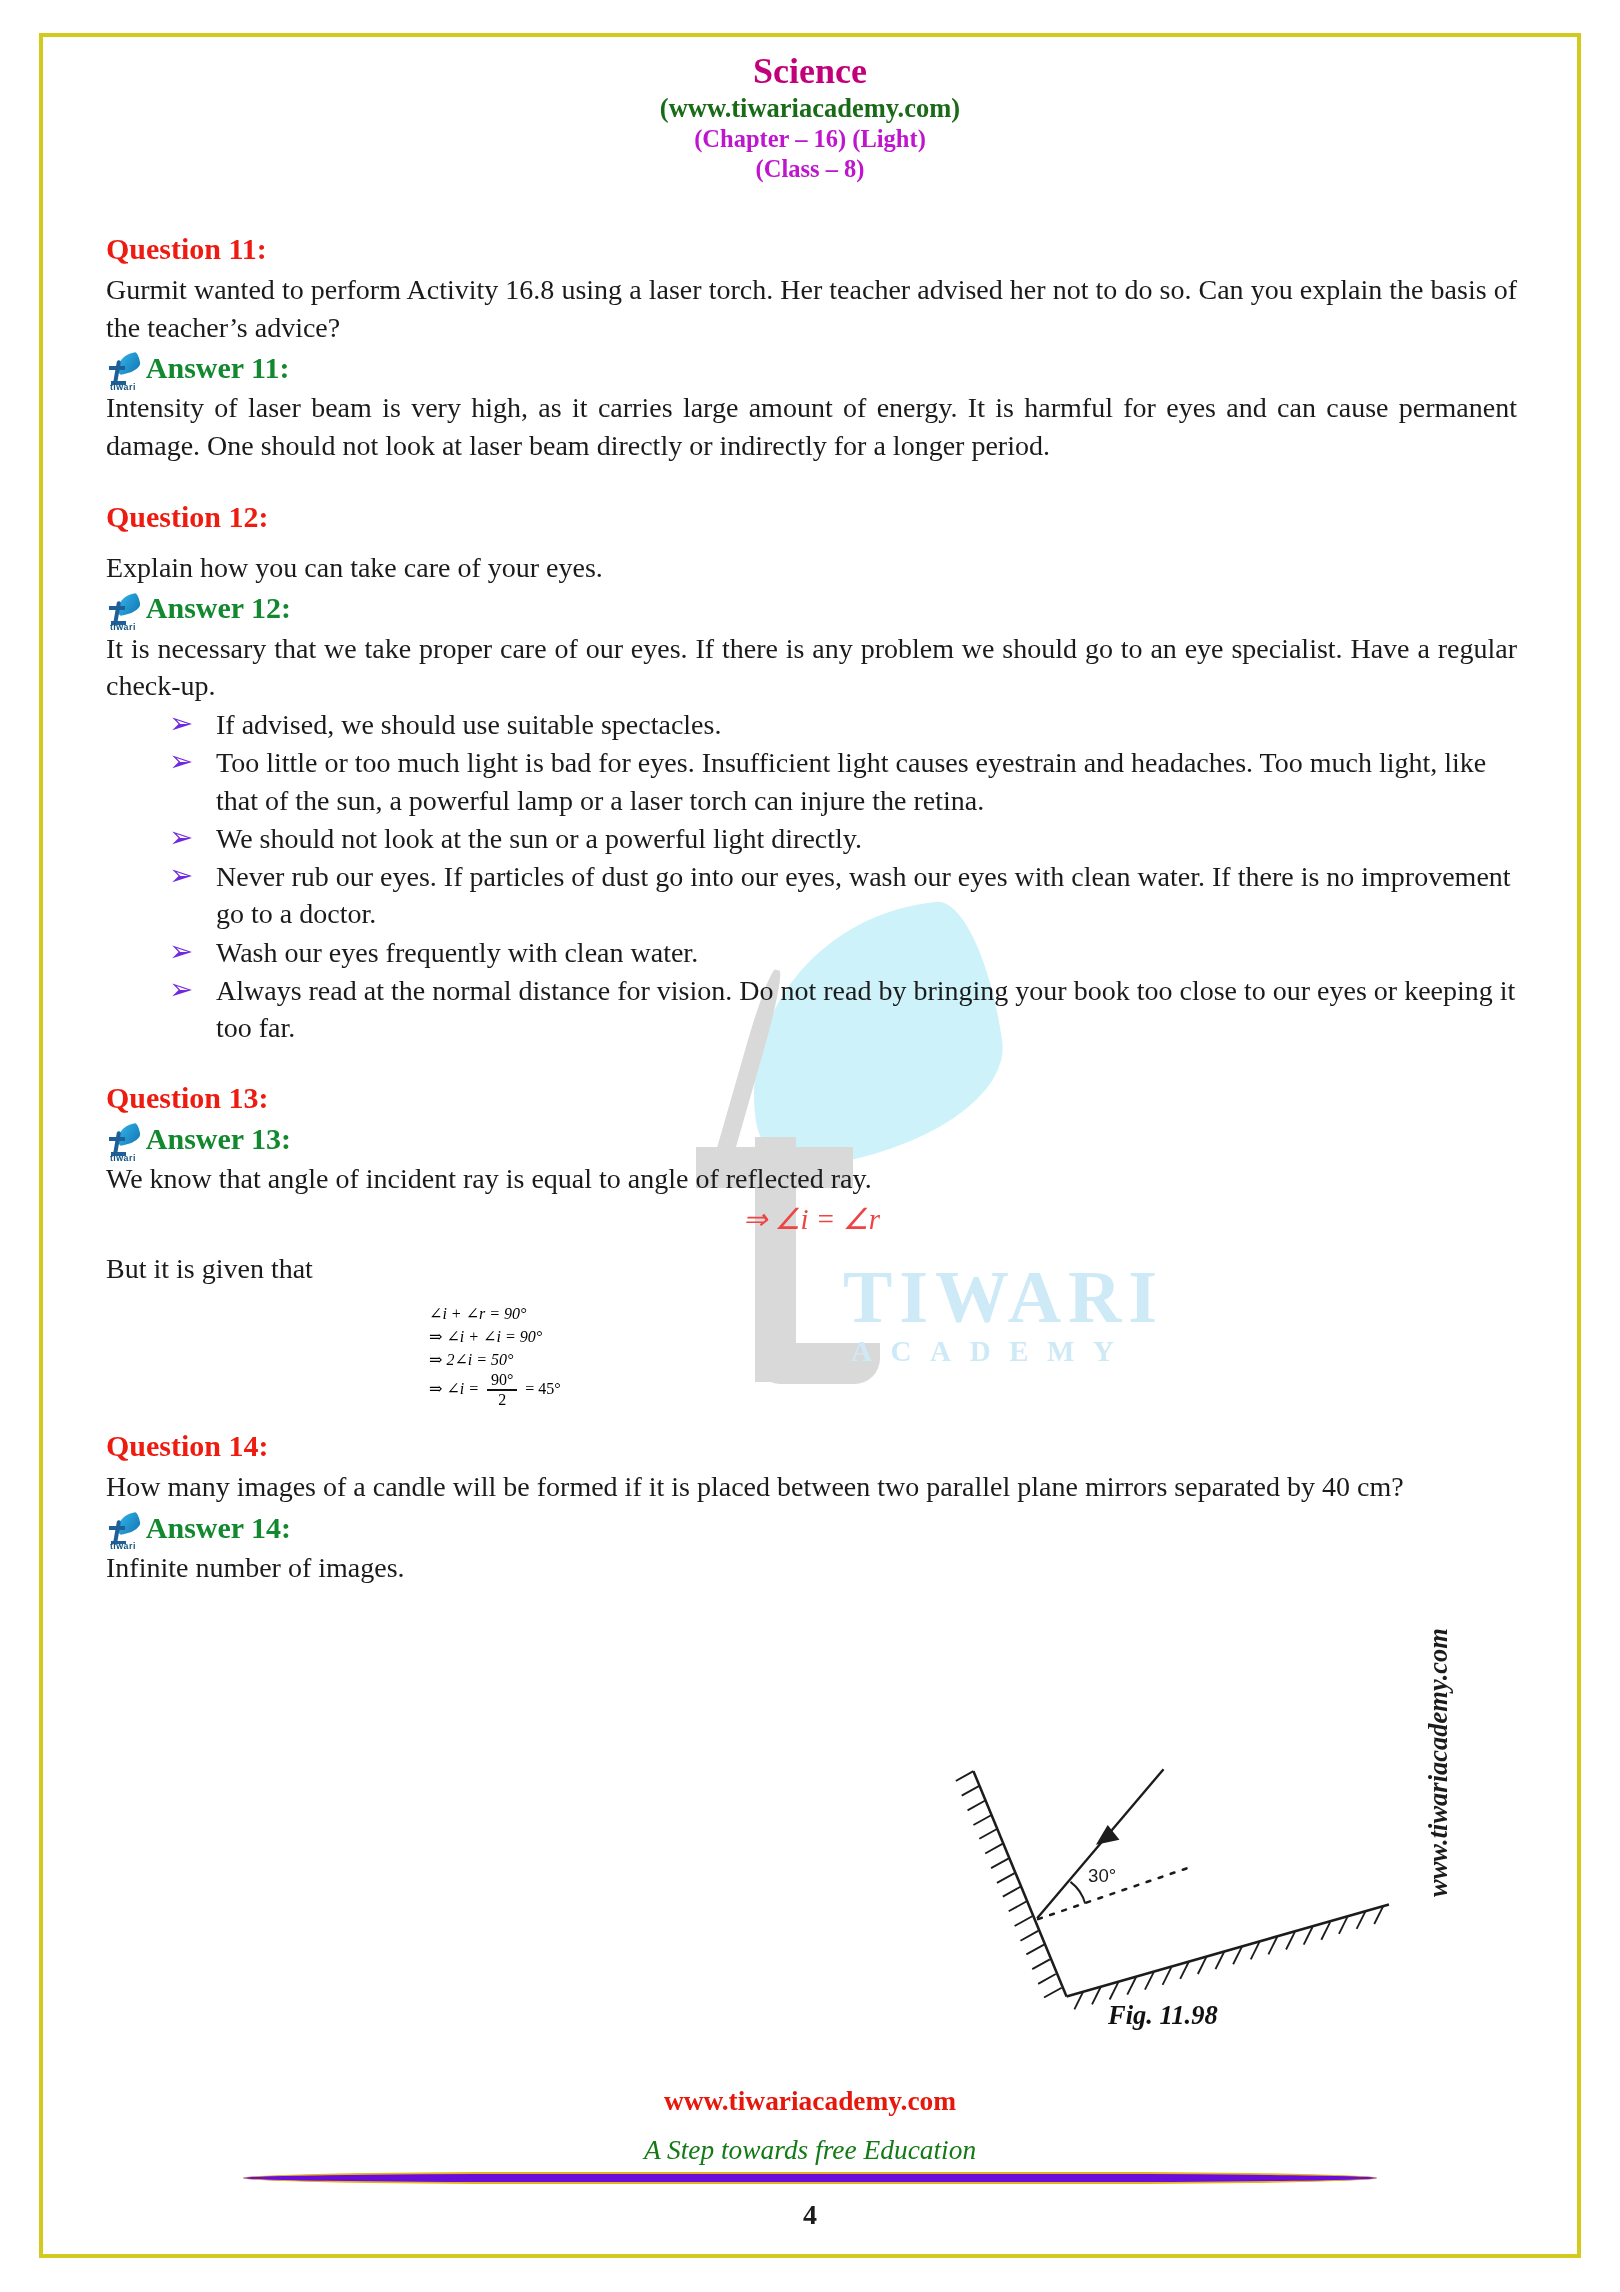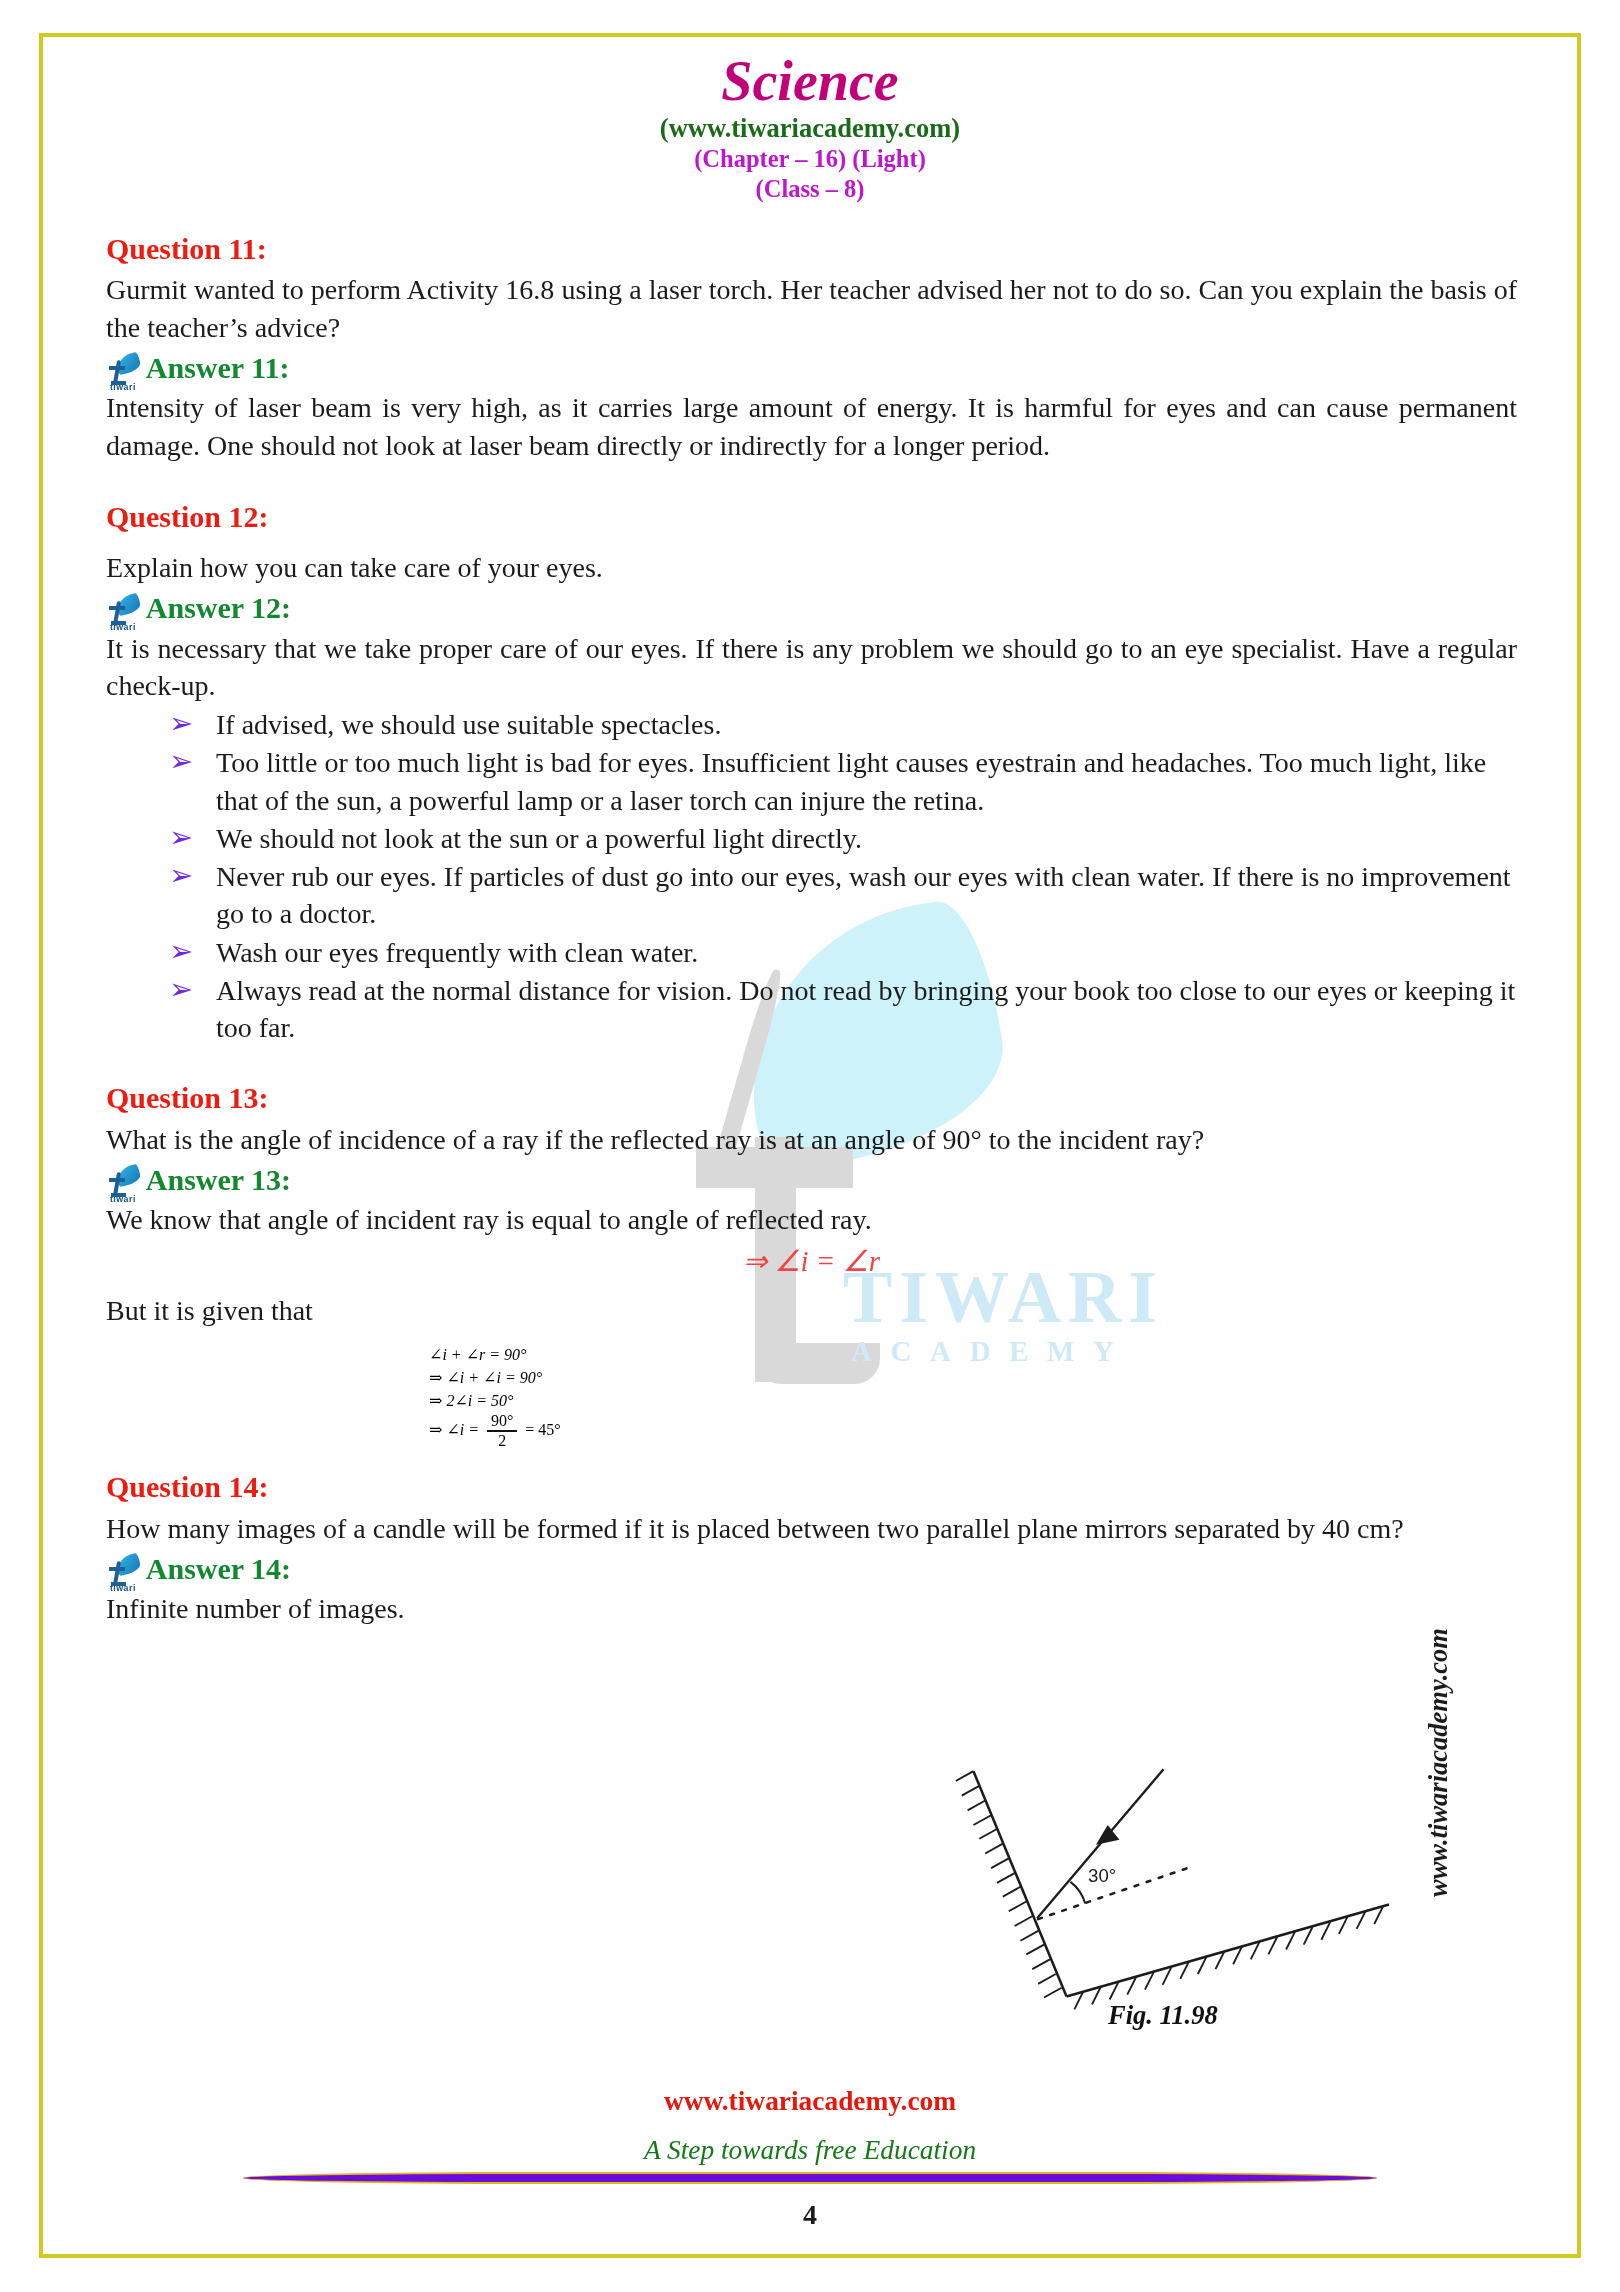--- a/index.html
+++ b/index.html
@@ -97,23 +97,22 @@
     position: absolute;
     left: 0; top: 0;
     width: 1620px; height: 2293px;
     z-index: 2;
   }
 
   
   #doc-header { position: absolute; left: 0; top: 53px; width: 1620px; text-align: center; }
   #title-science {
     font-family: "Liberation Serif", serif;
-    font-style: italic;
-    font-weight: bold;
-    font-size: 56px;
+    font-weight: bold;
+    font-size: 36px;
     color: #c2007a;
     line-height: 1.0;
     margin-bottom: 3.9px;
   }
   #title-site {
     font-family: "Liberation Serif", serif;
     font-weight: bold;
     font-size: 26.5px;
     color: #1a6b18;
     line-height: 1.18;
@@ -356,21 +355,20 @@
         <li><span class="bullet-arrow">➢</span><span>Never rub our eyes. If particles of dust go into our eyes, wash our eyes with clean water. If there is no improvement go to a doctor.</span></li>
         <li><span class="bullet-arrow">➢</span><span>Wash our eyes frequently with clean water.</span></li>
         <li><span class="bullet-arrow">➢</span><span>Always read at the normal distance for vision. Do not read by bringing your book too close to our eyes or keeping it too far.</span></li>
       </ul>
     </div>
 
     <div class="spacer-lg"></div>
 
     <div>
       <div class="q-head">Question 13:</div>
-      <p class="para nj">What is the angle of incidence of a ray if the reflected ray is at an angle of 90° to the incident ray?</p>
       <div class="a-head">
         <span class="leaf-icon">
           <span class="lf"></span>
             <span class="lstem"></span>
             <span class="lbar"></span>
             <span class="lfoot"></span>
           <span class="lword">tiwari</span>
         </span>
         <span>Answer 13:</span>
       </div>

